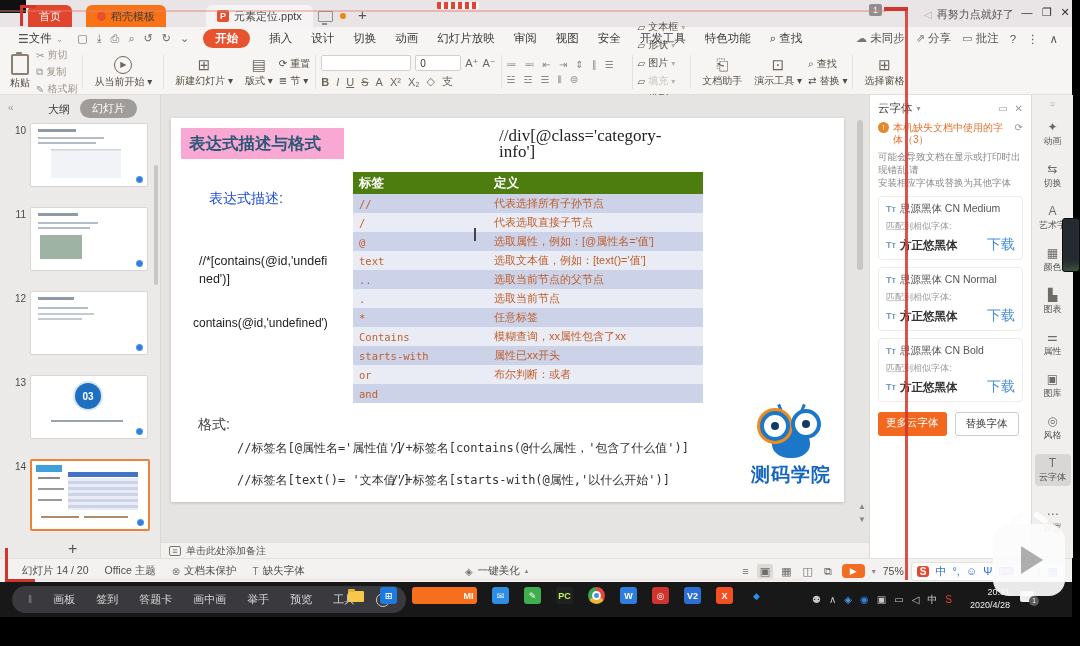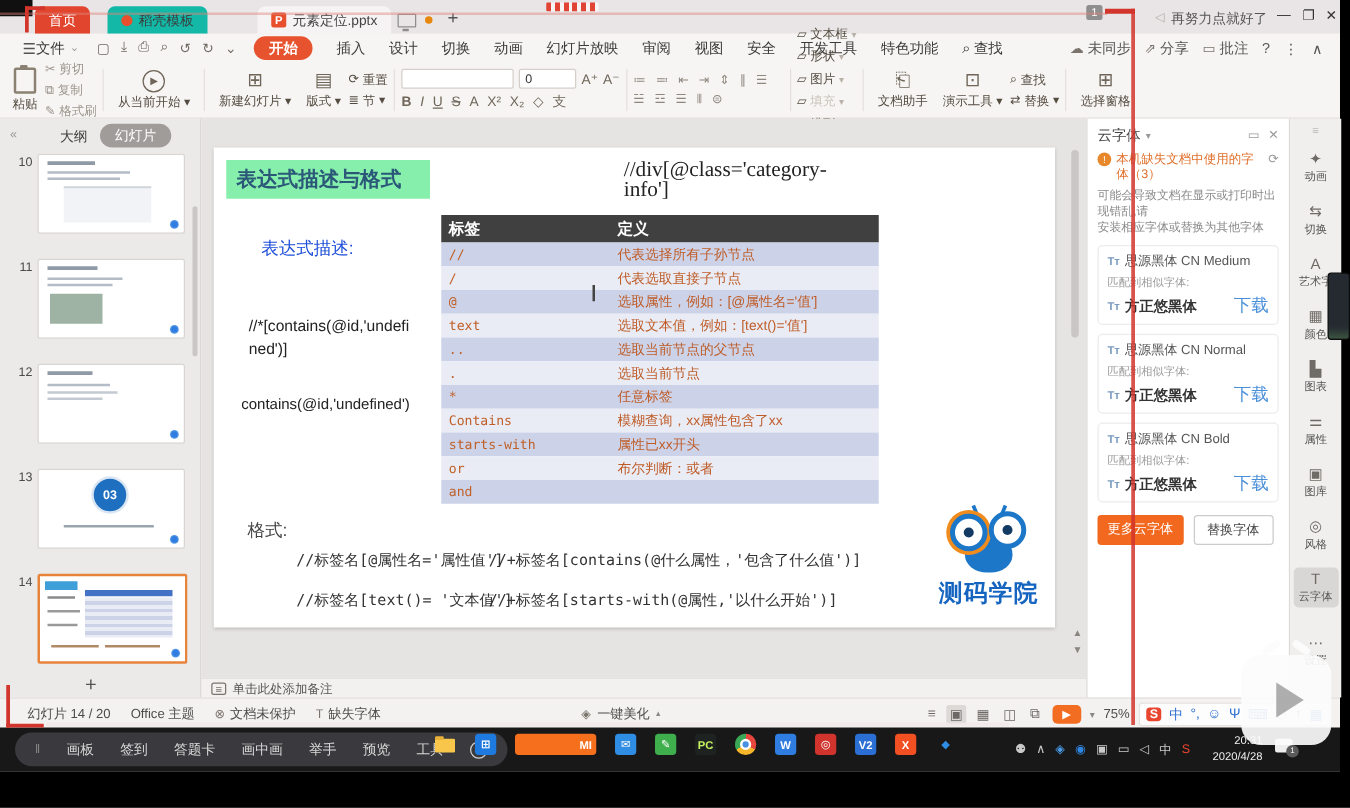--- a/index.html
+++ b/index.html
@@ -6,21 +6,21 @@
   .stage{position:relative;width:1080px;height:646px;background:#000;overflow:hidden;
          font-family:"Liberation Sans","DejaVu Sans",sans-serif;color:#3c3c3c;}
   .window{position:absolute;left:0;top:0;width:1072px;height:617px;background:#f7f5f4;}
 
   
   .tabbar{position:absolute;left:0;top:0;width:1072px;height:27px;background:#e9e4e5;}
   .corner-black{position:absolute;left:0;top:0;width:26px;height:13px;background:#101010;}
   .tab{position:absolute;top:5px;height:22px;display:flex;align-items:center;gap:5px;
        padding:0 11px;font-size:11px;border-radius:6px 6px 0 0;color:#3b3b3b;}
   .tab-home{left:28px;background:#e2452e;color:#fff;}
-  .tab-docker{left:86px;background:#14b8a6;}
+  .tab-docker{left:86px;background:#f97316;}
   .tab-doc{left:206px;background:#f6f3f4;color:#444;}
   .docker-dot{width:9px;height:9px;border-radius:50%;background:#e8502d;display:inline-block;}
   .wps-p{width:12px;height:12px;border-radius:2px;background:#e8502d;color:#fff;font-size:9px;
          font-weight:bold;display:flex;align-items:center;justify-content:center;}
   .mini-monitor{position:absolute;left:318px;top:11px;width:13px;height:9px;border:1.5px solid #8d8d8d;border-radius:1px;}
   .mini-monitor::after{content:"";position:absolute;left:3px;bottom:-4px;width:5px;height:2px;background:#8d8d8d;}
   .share-dot{position:absolute;left:340px;top:13px;width:6px;height:6px;border-radius:50%;background:#e8870e;}
   .new-tab{position:absolute;left:358px;top:6px;font-size:15px;color:#555;}
   .share-badge{position:absolute;left:869px;top:4px;background:#8f8f8f;color:#fff;font-size:9px;
                padding:1px 4px;border-radius:2px;}
@@ -121,28 +121,28 @@
   .mini-text{display:none;}
   .v13 .mini-text{display:flex;}
   .sb-scroll{position:absolute;right:2px;top:70px;width:4px;height:120px;background:#c9c6c4;border-radius:2px;}
   .sb-add{position:absolute;left:68px;bottom:0px;font-size:16px;color:#555;}
 
   
   .canvascol{flex:none;width:708px;display:flex;flex-direction:column;}
   .canvas{height:448px;background:#e6e4e3;position:relative;}
   .slide{position:absolute;left:10px;top:23px;width:673px;height:384px;background:#fff;
          box-shadow:0 1px 3px rgba(0,0,0,.18);}
-  .sl-title{position:absolute;left:10px;top:10px;width:163px;height:31px;background:#86efac;
+  .sl-title{position:absolute;left:10px;top:10px;width:163px;height:31px;background:#f9a8d4;
             color:#2b5878;font-size:16.5px;font-weight:bold;display:flex;align-items:center;padding-left:8px;box-sizing:border-box;}
   .sl-float{position:absolute;left:328px;top:10px;width:150px;font-size:17px;color:#222;line-height:16px;font-family:Liberation Serif, serif;}
   .sl-leftlabel{position:absolute;left:38px;top:72px;font-size:14px;color:#1d4ed8;}
   .sl-code1{position:absolute;left:28px;top:134px;width:156px;font-size:12.5px;color:#222;line-height:18px;}
   .sl-code2{position:absolute;left:22px;top:198px;font-size:12px;color:#222;}
   .xtable{position:absolute;left:182px;top:54px;width:350px;font-size:11px;}
-  .thead{display:flex;height:22px;background:#404040;color:#fff;font-size:12.5px;font-weight:bold;align-items:center;}
+  .thead{display:flex;height:22px;background:#4d7c0f;color:#fff;font-size:12.5px;font-weight:bold;align-items:center;}
   .thead .c1{width:135px;padding-left:6px;box-sizing:border-box;}
   .thead .c2{width:215px;padding-left:6px;box-sizing:border-box;}
   .trow{display:flex;height:19px;align-items:center;}
   div.trow:nth-of-type(odd){background:#ccd3e9;}
   div.trow:nth-of-type(even){background:#e9ecf5;}
   .trow .tag{width:135px;padding-left:6px;box-sizing:border-box;color:#c06029;
              font-family:"DejaVu Sans Mono","Liberation Mono",monospace;font-size:10.5px;}
   .trow .def{width:215px;padding-left:6px;box-sizing:border-box;color:#bf5c28;}
   .txt-cursor{position:absolute;left:303px;top:110px;width:1.5px;height:13px;background:#444;}
   .sl-format{position:absolute;left:27px;top:298px;font-size:14px;color:#444;}

